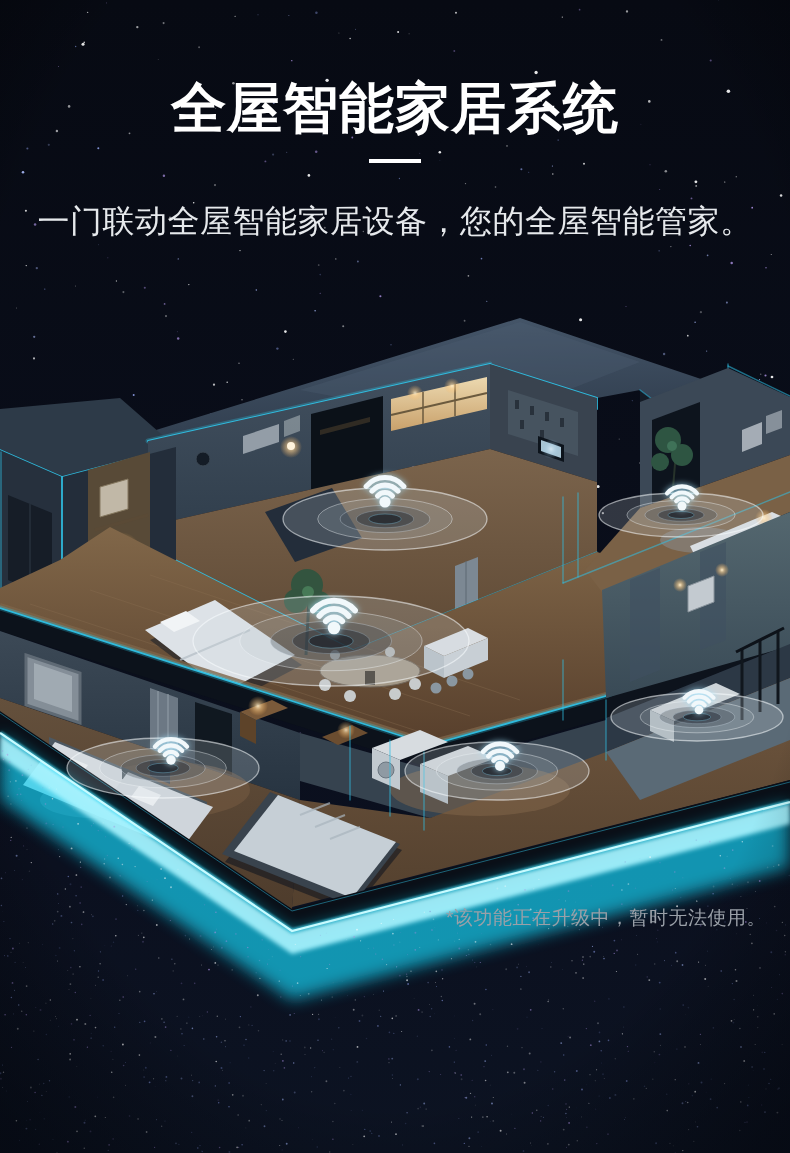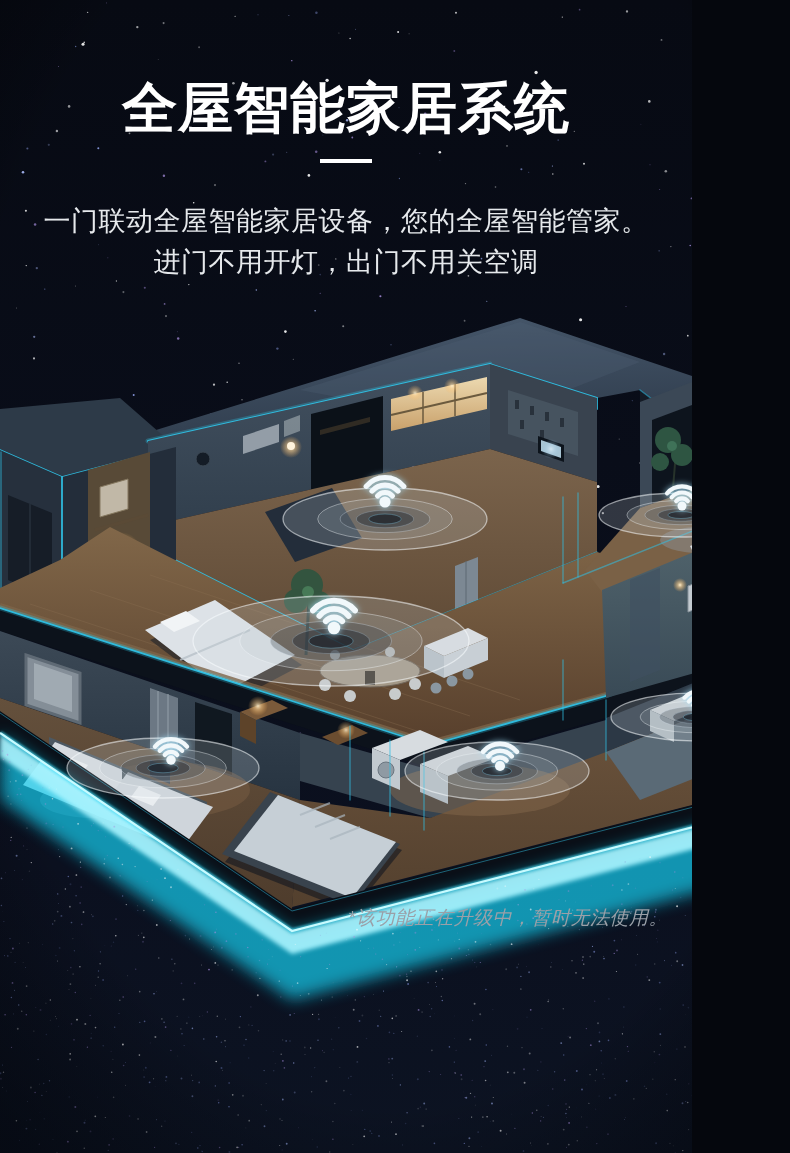--- a/index.html
+++ b/index.html
@@ -1,31 +1,31 @@
 <!DOCTYPE html>
 <html><head>
 <meta charset="utf-8">
 <style>
   html,body{margin:0;padding:0;background:#05070d;}
   .page{
-    position:relative;width:692px;height:1153px;overflow:hidden;
+    position:relative;width:790px;height:1153px;overflow:hidden;
     background:linear-gradient(180deg,#070a13 0%,#090d19 40%,#0b101f 75%,#0c1322 100%);
     font-family:"Liberation Sans","DejaVu Sans",sans-serif;
   }
   svg.scene{position:absolute;left:0;top:0;}
   .cy{stroke:#2fc0e4;stroke-width:1.8;fill:none;opacity:.95;stroke-linecap:round;}
   .cyf{stroke:#2fc0e4;stroke-width:1.4;fill:none;opacity:.55;stroke-linecap:round;}
   .cyg{stroke:#2fd9f7;stroke-width:5;fill:none;opacity:.25;stroke-linecap:round;}
   .hdr{position:absolute;left:0;width:100%;text-align:center;color:#fff;}
   .title{top:72px;font-size:55px;font-weight:700;letter-spacing:1px;}
   .divider{position:absolute;top:159px;left:50%;transform:translateX(-50%);
     width:52px;height:4px;background:#ffffff;}
-  .subtitle{top:201px;font-size:27px;line-height:41px;color:#e6e9ec;letter-spacing:.5px;font-weight:400;}
+  .subtitle{top:201px;font-size:32px;line-height:41px;color:#e6e9ec;letter-spacing:.5px;font-weight:400;}
   .disclaimer{position:absolute;top:905px;right:24px;text-align:right;
-    color:#9aa0a8;font-size:19px;line-height:26px;letter-spacing:.5px;font-style:italic;}
+    color:#9aa0a8;font-size:19px;line-height:26px;letter-spacing:.5px;}
   .disclaimer div{white-space:nowrap;}
 </style>
 </head>
 <body>
 
 <div class="page">
 
   <svg class="scene" width="790" height="1153" viewBox="0 0 790 1153">
     <defs>
       <linearGradient id="roofGrad" x1="0" y1="0" x2="0.25" y2="1">
@@ -1611,18 +1611,17 @@
         </g>
       </g>
 
     <rect x="0" y="0" width="790" height="1153" fill="url(#vig)"></rect>
   </svg>
 
   <div class="hdr title">全屋智能家居系统</div>
   <div class="divider"></div>
   <div class="hdr subtitle">
     <div>一门联动全屋智能家居设备，您的全屋智能管家。</div>
-    <div>进门不用开灯，出门不用关空调</div>
   </div>
   <div class="disclaimer">
     <div>*该功能正在升级中，暂时无法使用。</div>
   </div>
 </div>
 
 </body></html>

